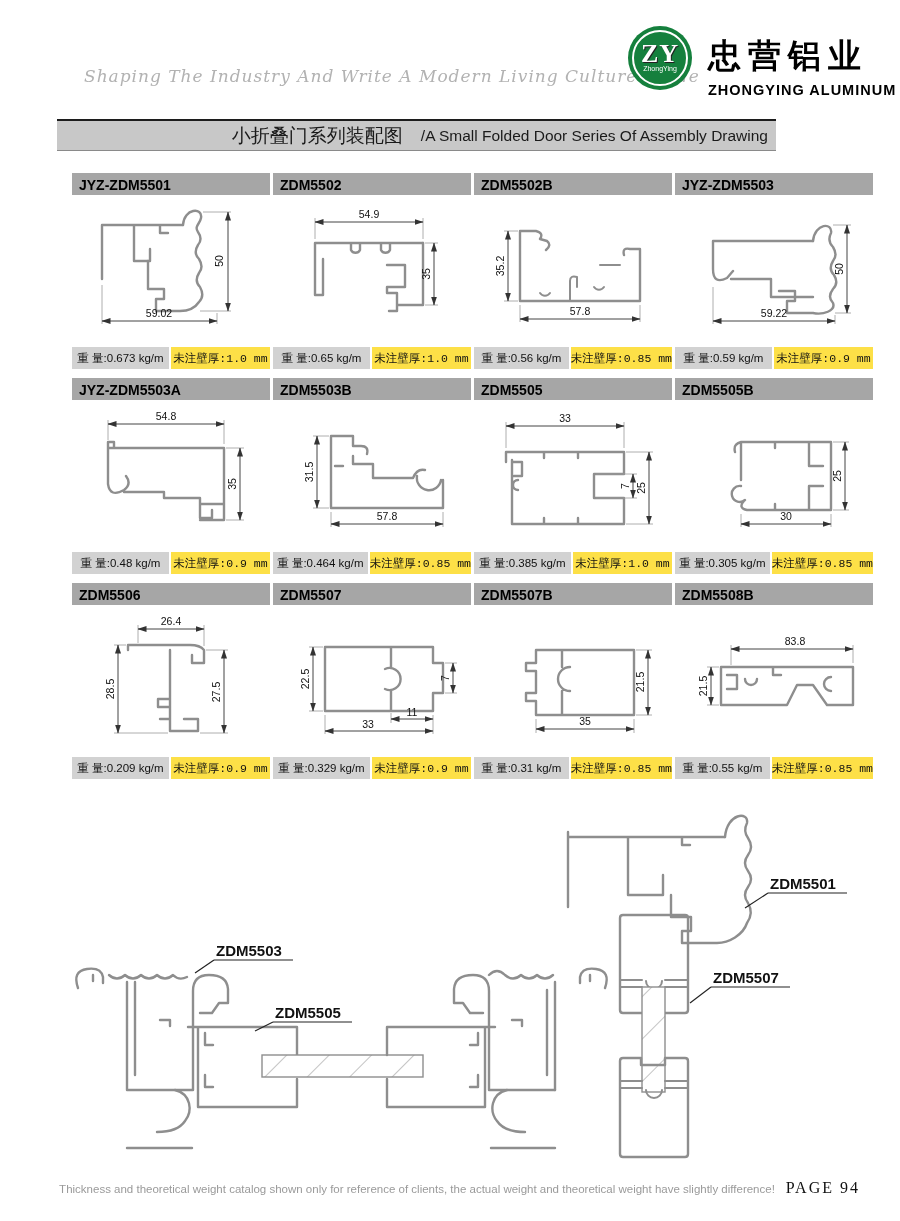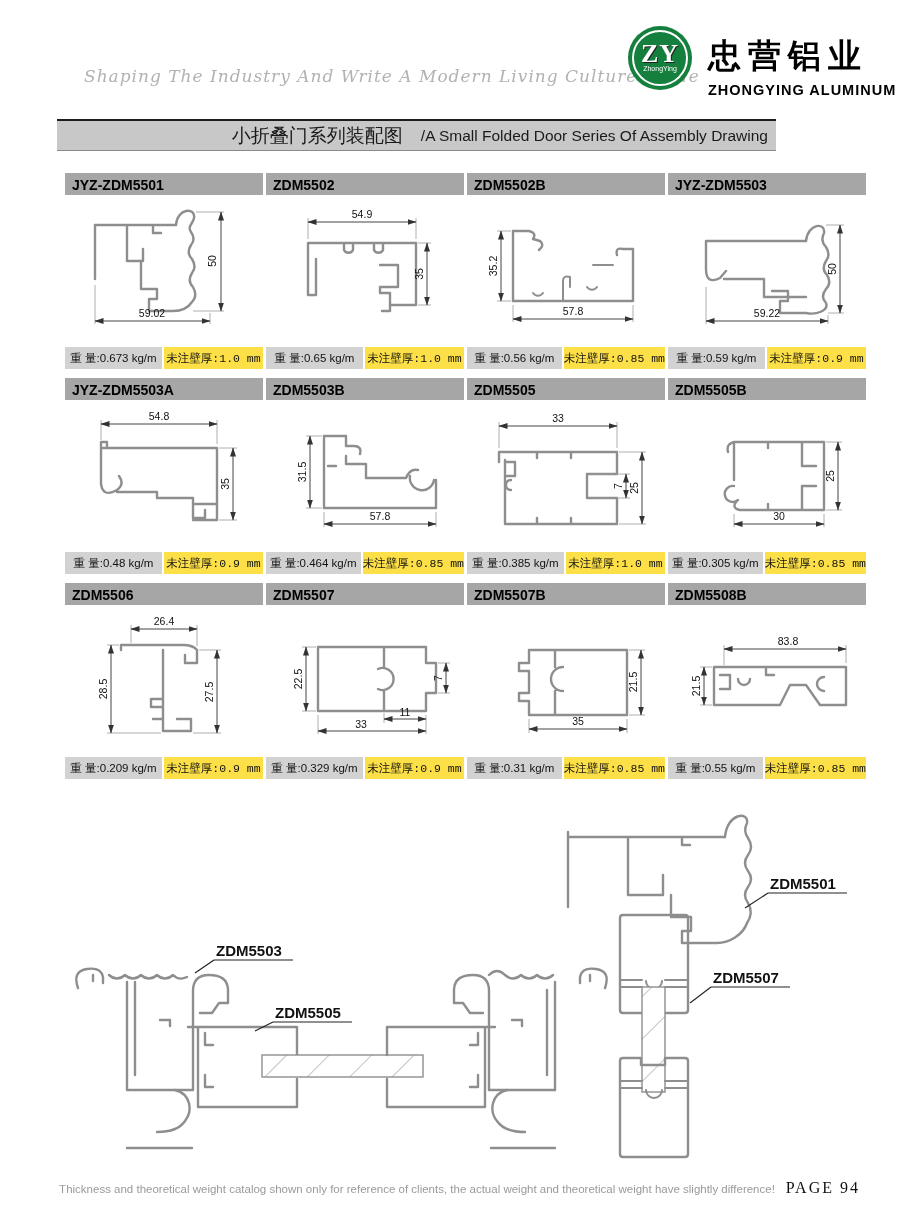--- a/index.html
+++ b/index.html
@@ -17,21 +17,21 @@
   .company{position:absolute;left:708px;top:34px;width:180px;}
   .company .cn{font-size:33px;font-weight:bold;letter-spacing:7px;white-space:nowrap;color:#000;}
   .company .en{font-size:14.5px;font-weight:bold;letter-spacing:1px;margin-top:3px;white-space:nowrap;color:#000;}
   
   .titlebar{position:absolute;left:57px;top:119px;width:719px;height:32px;background:#c8c8c8;
             border-top:2px solid #1c1c1c;border-bottom:1px solid #8a8a8a;box-sizing:border-box;
             display:flex;align-items:center;justify-content:flex-end;padding-right:8px;}
   .titlebar .cn{font-size:19px;color:#1a1a1a;}
   .titlebar .en{font-size:15.5px;color:#1a1a1a;margin-left:18px;}
   
-  .trow{position:absolute;left:65px;width:801px;display:flex;gap:3px;}
+  .trow{position:absolute;left:72px;width:801px;display:flex;gap:3px;}
   .trow.r1{top:173px;} .trow.r2{top:378px;} .trow.r3{top:583px;}
   .tcell{width:198px;display:flex;flex-direction:column;}
   .th{height:22px;background:#a6a6a6;font-weight:bold;font-size:14px;color:#000;
       box-sizing:border-box;padding:3px 0 0 7px;line-height:18px;}
   .td{height:135px;position:relative;background:#fff;}
   .td svg{position:absolute;left:0;top:0;width:198px;height:135px;}
   .tw{height:22px;display:flex;gap:2px;margin-top:17px;}
   .twl{width:97px;background:#d2d2d2;font-size:11.5px;display:flex;align-items:center;justify-content:center;white-space:nowrap;}
   .twr{flex:1;background:#fde047;font-size:11.5px;display:flex;align-items:center;justify-content:center;white-space:nowrap;font-family:Liberation Mono, monospace;}
   

